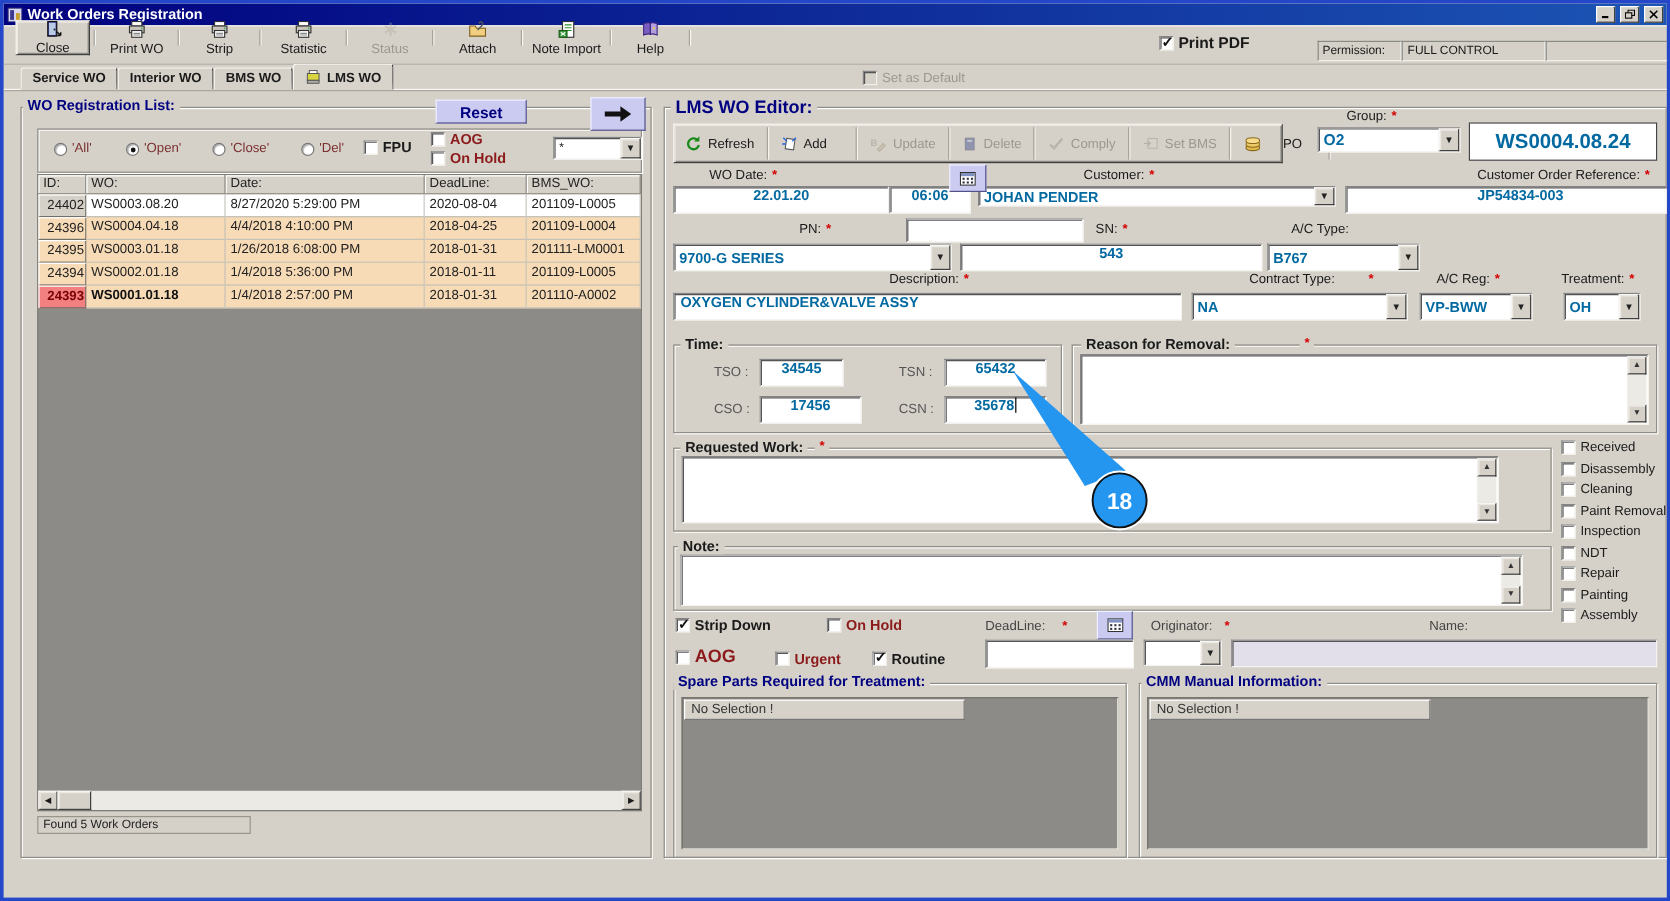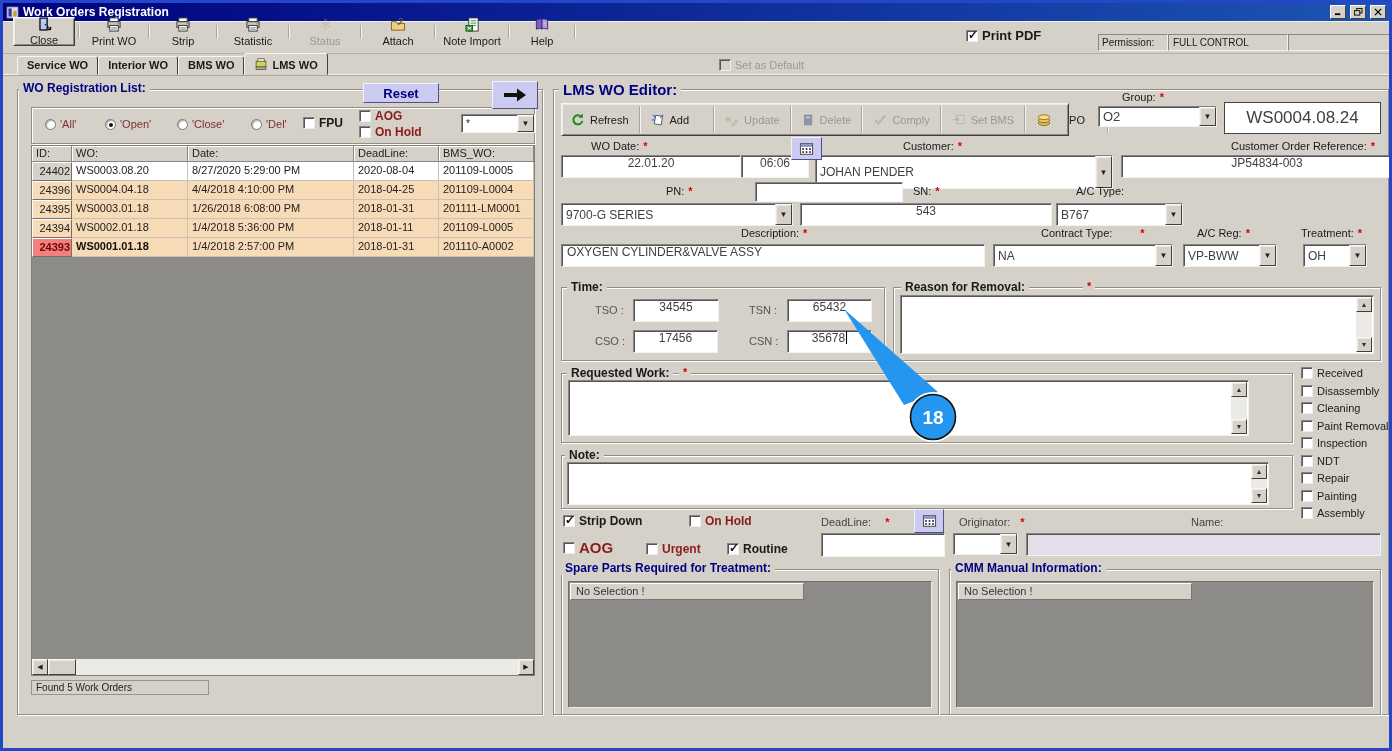--- a/index.html
+++ b/index.html
@@ -1,21 +1,21 @@
 <!DOCTYPE html>
 <html><head>
 <meta charset="utf-8">
 <style>
 *{margin:0;padding:0;box-sizing:border-box}
 body{font-family:"Liberation Sans",sans-serif;font-size:11px;color:#1a1a1a;background:#fff}
 #screen{position:relative;width:1392px;height:751px;background:#D5D1C9;border:3px solid #2446c8;overflow:hidden}
 .abs{position:absolute}
 .bold{font-weight:bold}
 .navy{color:#000080}
-.val{color:#404040;font-weight:normal;font-size:12px;white-space:nowrap}
+.val{color:#0369a1;font-weight:bold;font-size:12px;white-space:nowrap}
 .redlbl{color:#8B1A1A;font-weight:bold}
 .ast{color:#d40000;font-weight:bold;margin-left:4px}
 .sunken{background:#fff;border:1px solid;border-color:#848484 #f4f2ee #f4f2ee #848484;box-shadow:inset 1px 1px 0 #555}
 .raised{background:#D5D1C9;border:1px solid;border-color:#f8f6f2 #404040 #404040 #f8f6f2;box-shadow:inset 1px 1px 0 #ece9e2,inset -1px -1px 0 #8a8880}
 .lav{background:#CBCBF2}
 .gb{border:1px solid #908e86;box-shadow:inset 1px 1px 0 #fff,1px 1px 0 #fff}
 .gbt{background:#D5D1C9;padding:0 4px;font-weight:bold;white-space:nowrap;z-index:2}
 .field{display:flex;align-items:flex-start;padding:0 5px;overflow:hidden}
 .field.c{justify-content:center}
 .combo{display:flex;align-items:stretch;padding:0}
@@ -444,21 +444,21 @@
         </svg>
       </span>
   </div>
   <div class="field c sunken abs" style="left:558px;top:152px;width:180px;height:23px">
       <span class="val">22.01.20</span>
     </div>
   <div class="field c sunken abs" style="left:738px;top:152px;width:68px;height:23px">
       <span class="val">06:06</span>
     </div>
   <div class="abs lbl" style="left:900px;top:137px"><span>Customer:</span><span class="ast">*</span></div>
-  <div class="combo sunken abs" style="left:812px;top:152px;width:298px;height:34px">
+  <div class="combo sunken abs" style="left:812px;top:152px;width:298px;height:17px">
     <span class="cv val">JOHAN PENDER</span>
     <span class="cb">▼</span>
   </div>
   <div class="abs lbl" style="left:1228px;top:137px"><span>Customer Order Reference:</span><span class="ast">*</span></div>
   <div class="field c sunken abs" style="left:1118px;top:152px;width:292px;height:23px">
       <span class="val">JP54834-003</span>
     </div>
 
   <div class="abs lbl" style="left:663px;top:182px"><span>PN:</span><span class="ast">*</span></div>
   <div class="field sunken abs" style="left:752px;top:179px;width:148px;height:20px">
@@ -494,21 +494,21 @@
     <span class="cb">▼</span>
   </div>
   <div class="combo sunken abs" style="left:1300px;top:241px;width:64px;height:23px">
     <span class="cv val">OH</span>
     <span class="cb">▼</span>
   </div>
 
   <div class="gb abs" style="left:558px;top:284px;width:324px;height:74px"></div>
   <div class="gbt abs" style="left:564px;top:277px;font-size:12px">Time:</div>
   <div class="abs lbl" style="left:592px;top:301px;color:#555">TSO :</div>
-  <div class="field c sunken abs" style="left:630px;top:296px;width:86px;height:23px">
+  <div class="field c sunken abs" style="left:630px;top:296px;width:70px;height:23px">
       <span class="val">34545</span>
     </div>
   <div class="abs lbl" style="left:746px;top:301px;color:#555">TSN :</div>
   <div class="field c sunken abs" style="left:784px;top:296px;width:85px;height:23px">
       <span class="val">65432</span>
     </div>
   <div class="abs lbl" style="left:592px;top:332px;color:#555">CSO :</div>
   <div class="field c sunken abs" style="left:630px;top:327px;width:85px;height:23px">
       <span class="val">17456</span>
     </div>

